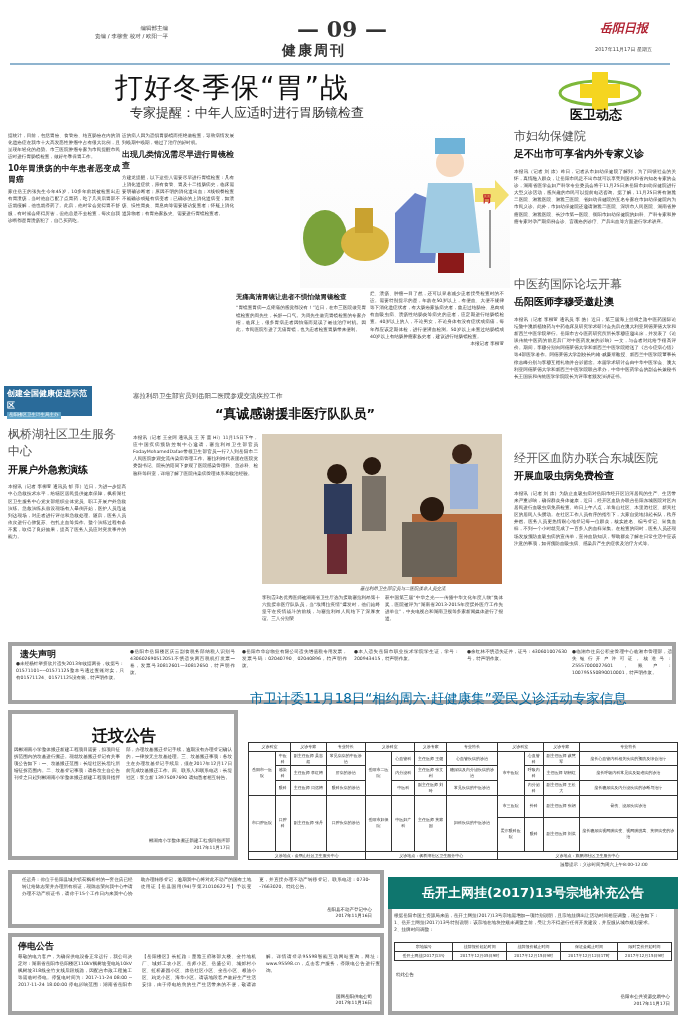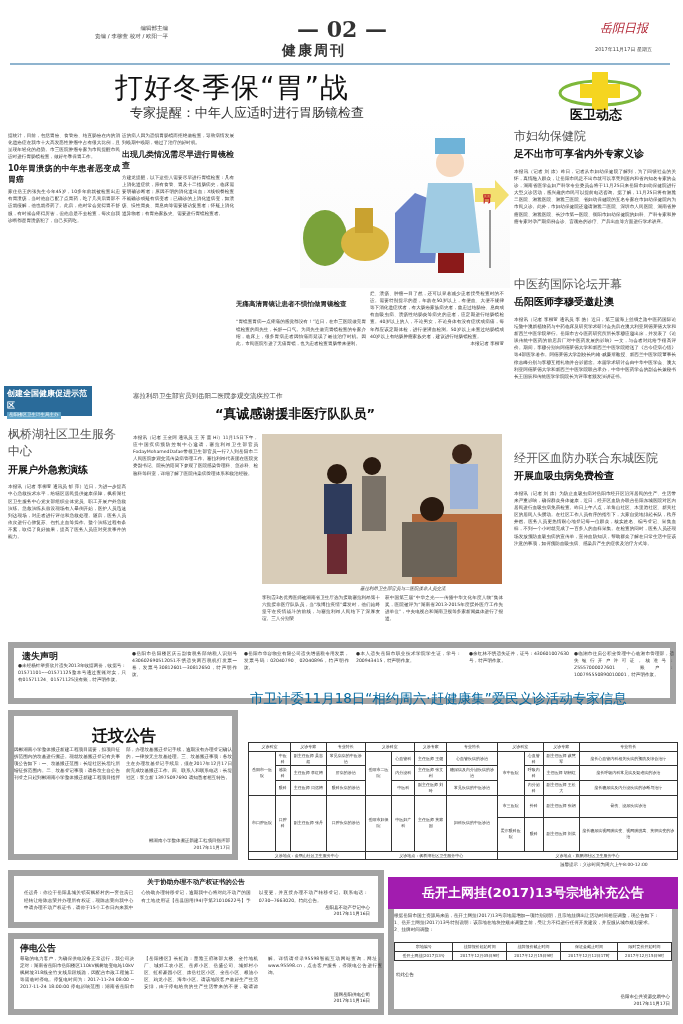--- a/index.html
+++ b/index.html
@@ -2,51 +2,51 @@
 <html><head>
 <meta charset="utf-8">
 <style>
 *{box-sizing:border-box;margin:0;padding:0}
 body{width:683px;height:1024px;background:#fff;font-family:"DejaVu Sans",sans-serif;color:#222;position:relative;overflow:hidden;font-size:5px;line-height:1.45}
 .abs{position:absolute}
 .masthead-left{left:88px;top:24px;font-size:5.5px;color:#444;text-align:right;width:80px}
 .masthead-left div{line-height:1.5}
 .page-num{left:282px;top:18px;width:120px;text-align:center;font-family:"DejaVu Serif",serif;font-size:22px;font-weight:bold;color:#333;line-height:1}
 .section{left:282px;top:40px;width:120px;text-align:left;font-family:"DejaVu Serif",serif;font-size:14px;font-weight:bold;color:#333;letter-spacing:2px}
-.logo{left:600px;top:20px;font-family:"DejaVu Serif",serif;font-style:italic;font-weight:normal;color:#b02030;font-size:12px}
+.logo{left:600px;top:20px;font-family:"DejaVu Serif",serif;font-style:italic;font-weight:bold;color:#b02030;font-size:12px}
 .date{left:595px;top:46px;font-size:5px;color:#444}
 .rule{left:10px;top:63px;width:660px;height:2px;background:#8fb4cf}
 .main-title{left:115px;top:68px;font-size:28px;font-weight:normal;color:#111;letter-spacing:1px;font-family:"DejaVu Sans",sans-serif}
 .sub-title{left:130px;top:104px;font-size:13px;color:#333;}
 .col{font-size:4.6px;color:#333;line-height:1.55;text-align:justify;overflow:hidden}
 .subhead{font-size:8px;color:#222;font-weight:bold;margin:4px 0 3px 0;line-height:1.3}
-.subhead2{font-size:6.5px;color:#222;font-weight:bold;line-height:1.3;margin:10px 0}
+.subhead2{font-size:6.5px;color:#222;font-weight:bold;line-height:1.3;margin:3px 0}
 .illus{left:300px;top:118px;width:210px;height:170px;background:linear-gradient(#fff,#fafafa)}
 .side-kicker{font-size:12px;color:#555}
 .side-title{font-size:10px;font-weight:bold;color:#111;margin:2px 0 6px}
 .badge{left:4px;top:386px;width:88px;height:30px;background:#2a6b9a;color:#fff;padding:2px 3px}
 .badge .t1{font-size:8px;font-weight:bold}
 .badge .t2{font-size:4.5px;background:#5fa3c8;display:inline-block;padding:0 2px;margin-top:1px}
 .photo{left:262px;top:434px;width:240px;height:150px;background:#c8b8a0;overflow:hidden}
 .caption{left:360px;top:586px;font-size:4.5px;color:#333;font-style:italic}
-.box{border:6px solid #a3a3a3}
+.box{border:4px solid #a3a3a3}
 .table-title{left:250px;top:689px;font-size:13.5px;color:#0369a1}
 table{border-collapse:collapse;font-size:4px;color:#333}
 td,th{border:1px solid #333;text-align:center;padding:1px;font-weight:normal}
-.red-head{left:388px;top:877px;width:290px;height:32px;background:#a21caf;color:#fff;font-size:13px;font-weight:bold;text-align:center;line-height:32px}
+.red-head{left:388px;top:877px;width:290px;height:32px;background:#0f766e;color:#fff;font-size:13px;font-weight:bold;text-align:center;line-height:32px}
 .qian{left:92px;top:724px;font-size:16px;font-weight:bold;color:#111}
 </style>
 </head>
 <body>
 
 <div class="abs masthead-left">
   <div>编辑部主编</div>
   <div>责编 / 李柳萱  校对 / 欧阳一平</div>
 </div>
-<div class="abs page-num">— 02 —</div>
+<div class="abs page-num">— 09 —</div>
 <div class="abs section">健康周刊</div>
 <div class="abs logo">岳阳日报</div>
 <div class="abs date">2017年11月17日  星期五</div>
 <div class="abs rule"></div>
 
 <div class="abs main-title">打好冬季保“胃”战</div>
 <div class="abs sub-title">专家提醒：中年人应适时进行胃肠镜检查</div>
 
 <div class="abs col" style="left:8px;top:132px;width:112px;height:240px">
   <p>据统计，目前，包括胃癌、食管癌、结直肠癌在内的消化道癌症在我市十大高发恶性肿瘤中占有很大比例，且呈现年轻化的趋势。市三医院肿瘤专家为市民提醒市民适时进行胃肠镜检查，做好冬季保胃工作。</p>
@@ -232,21 +232,20 @@
   <tr>
     <td colspan="4">义诊地点：金鹗山社区卫生服务中心</td>
     <td colspan="4">义诊地点：枫桥湖社区卫生服务中心</td>
     <td colspan="4">义诊地点：旗鹏湖社区卫生服务中心</td>
   </tr>
 </tbody>
   </table>
 <div class="abs" style="left:560px;top:862px;font-size:4.5px;color:#333">温馨提示：义诊时间为周六上午8:00-12:00</div>
 
 <div class="abs box" style="left:8px;top:870px;width:376px;height:58px">
-  <div style="text-align:center;font-size:6.5px;font-weight:bold;margin-top:2px">关于协助办理不动产权证书的公告</div>
   <p class="col" style="margin:2px 10px;column-count:3;column-gap:8px;height:34px">任运舟：你位于岳阳县城关镇荷枫桥村的一套住房已经转让给陈志荣并办理所有权证，现陈志荣向我中心申请办理不动产权证书，请你于15个工作日内来我中心协助办理转移登记，逾期我中心将对此不动产的国有土地使用证【岳县国用(94)字第21010622号】予以变更，并直接办理不动产转移登记。联系电话：0730--7663020。特此公告。</p>
   <div class="abs" style="right:8px;bottom:4px;font-size:4.5px;text-align:right">
     <div>岳阳县不动产登记中心</div>
     <div>2017年11月16日</div>
   </div>
 </div>
 
 <div class="abs box" style="left:8px;top:933px;width:376px;height:82px">
   <div class="abs" style="left:6px;top:3px;font-size:9px;font-weight:bold">停电公告</div>
   <p class="abs col" style="left:6px;top:16px;width:362px;height:50px;column-count:3;column-gap:10px">尊敬的电力客户，为确保供电设备正常运行，我公司决定对：湖南省岳阳市岳阳楼区110kV枫树坡变电站10kV枫树坡318线金竹支线后段线路，因配合市政工程施工等需临时停电。停复电时间为：2017-11-24 08:00 -- 2017-11-24 18:00:00 停电影响范围：湖南省岳阳市【岳阳楼区】长虹路：楚雅王府琢部大楼、金竹地机厂、城郊工农小区、岳师小区、岳盛公司、城郊村小区、虹桥豪园小区、康岳社区小区、金岳小区、粮油小区、鸡龙小区、海华小区。请该地段客户做好生产生活安排，由于停电给您的生产生活带来的不便，敬请谅解。详情请登录95598智能互动网站查询，网址：www.95598.cn，点击客户服务，停限电公告进行查询。</p>

